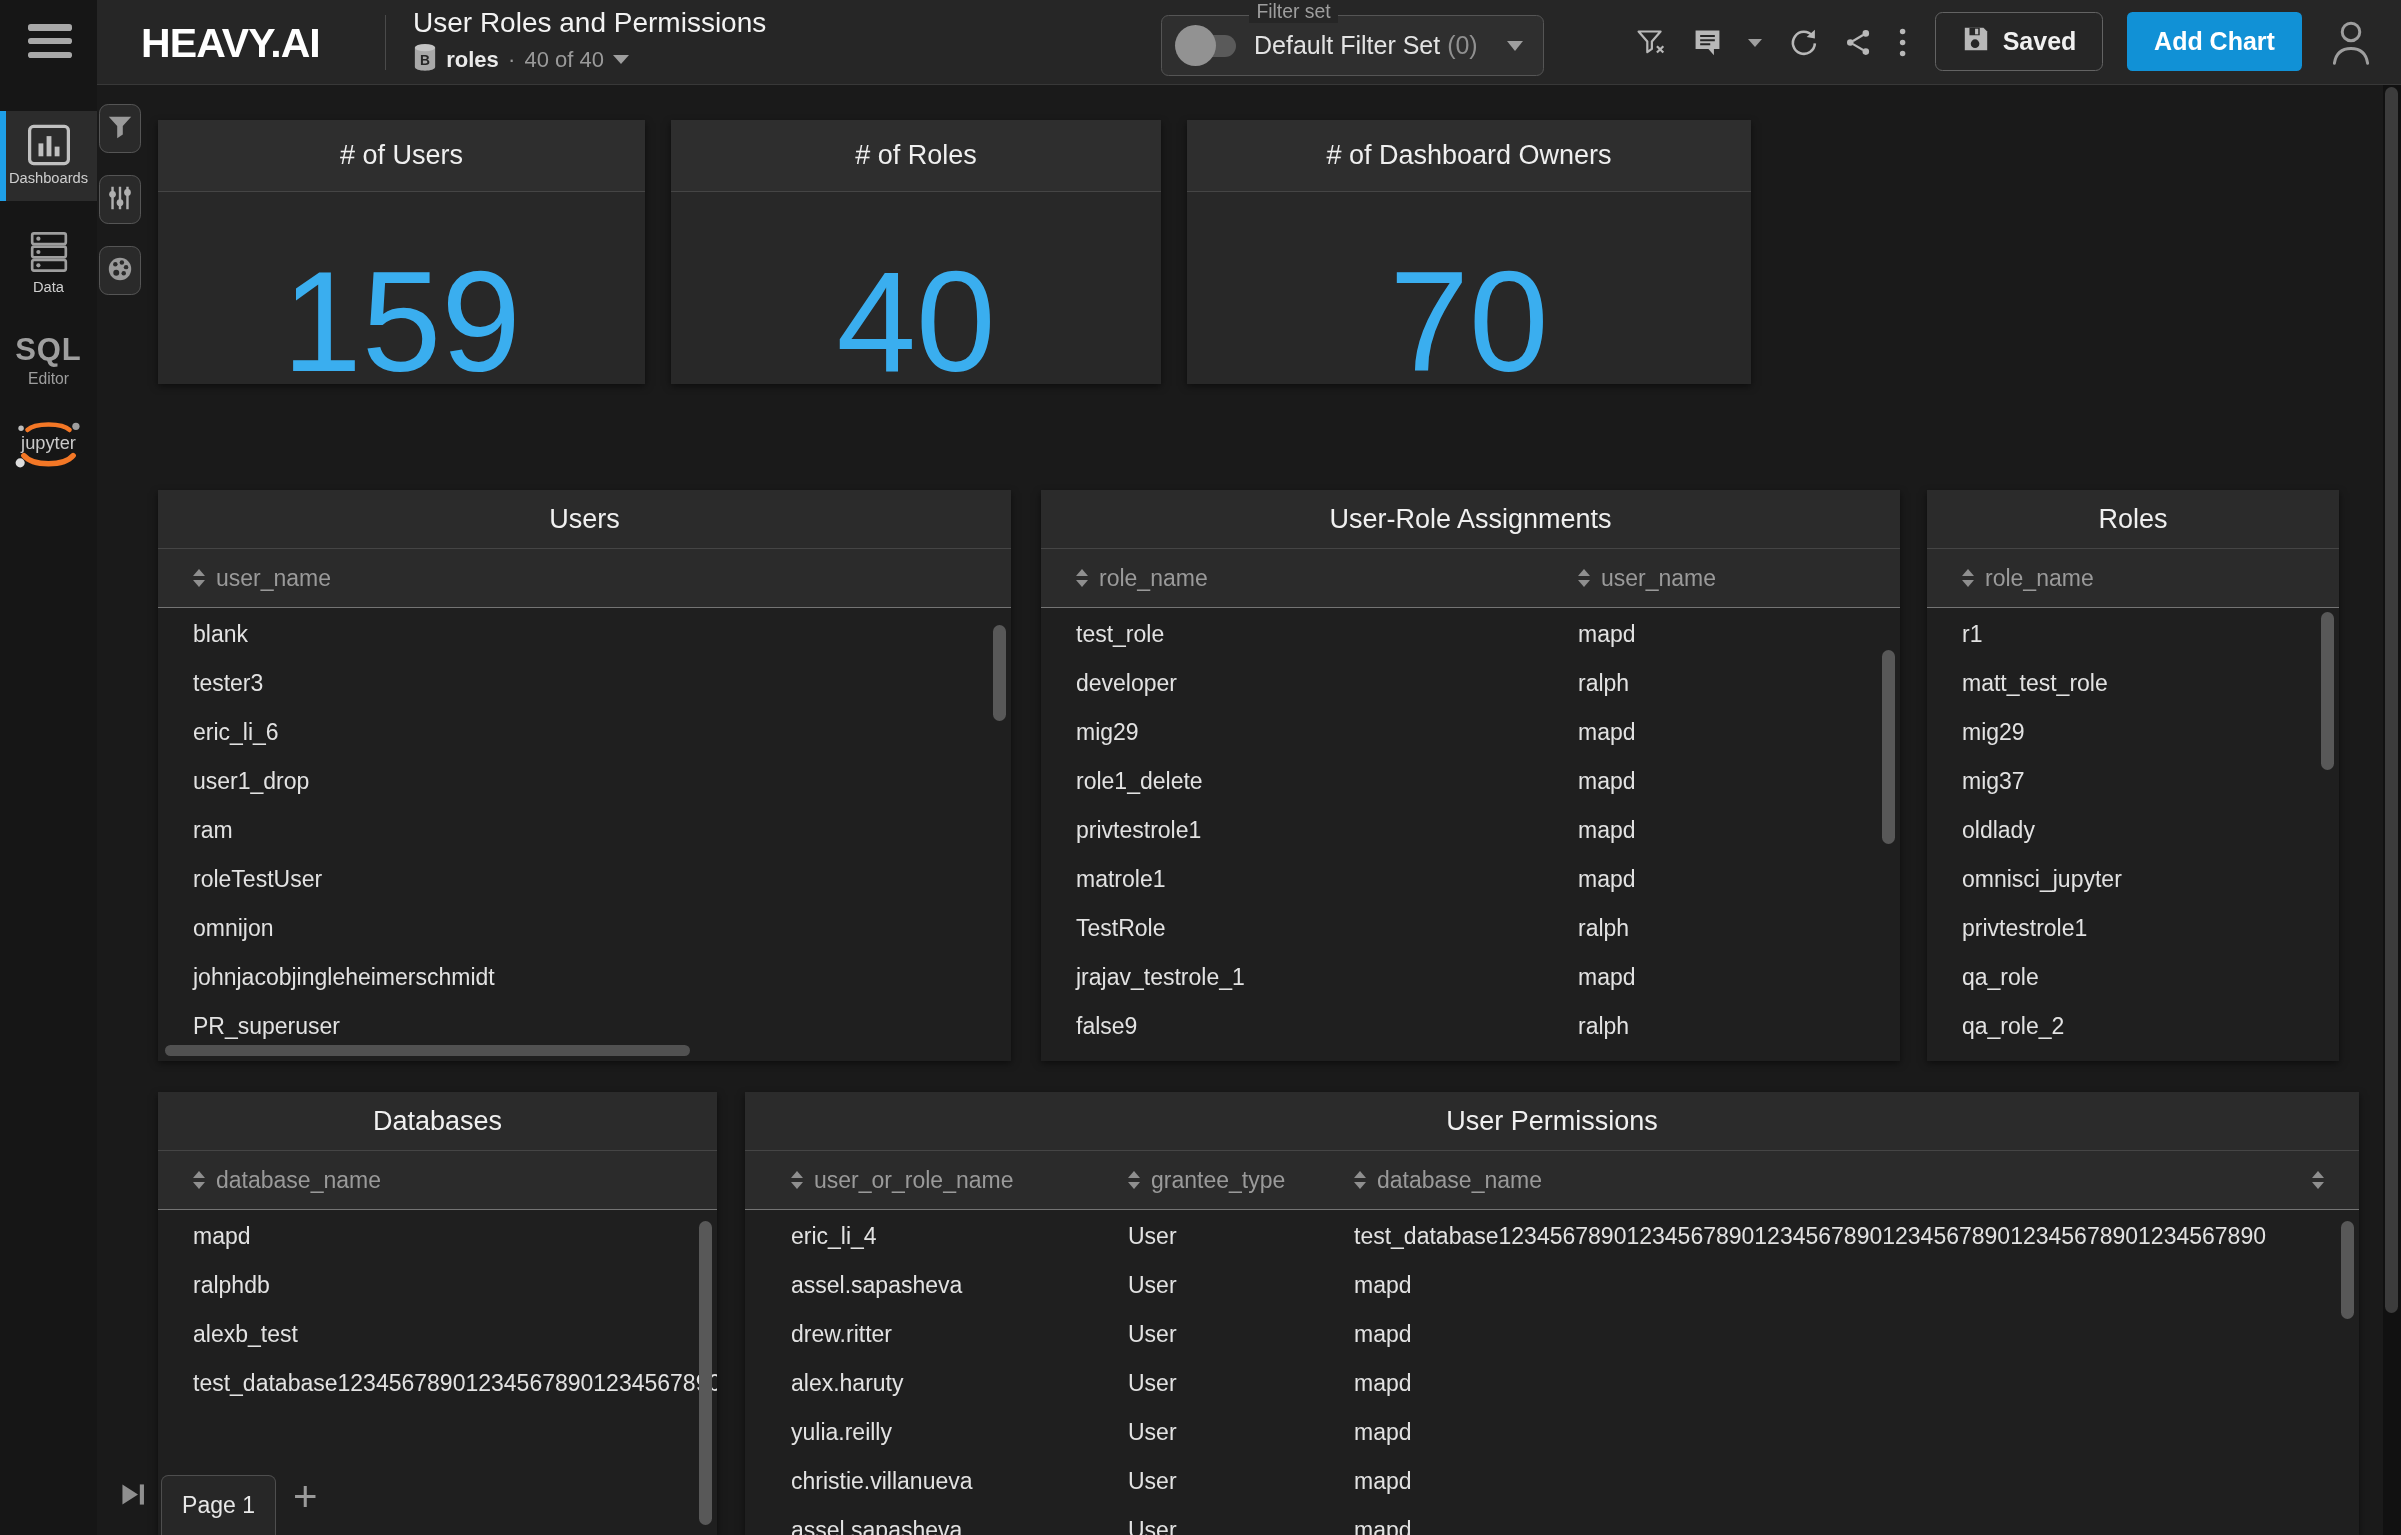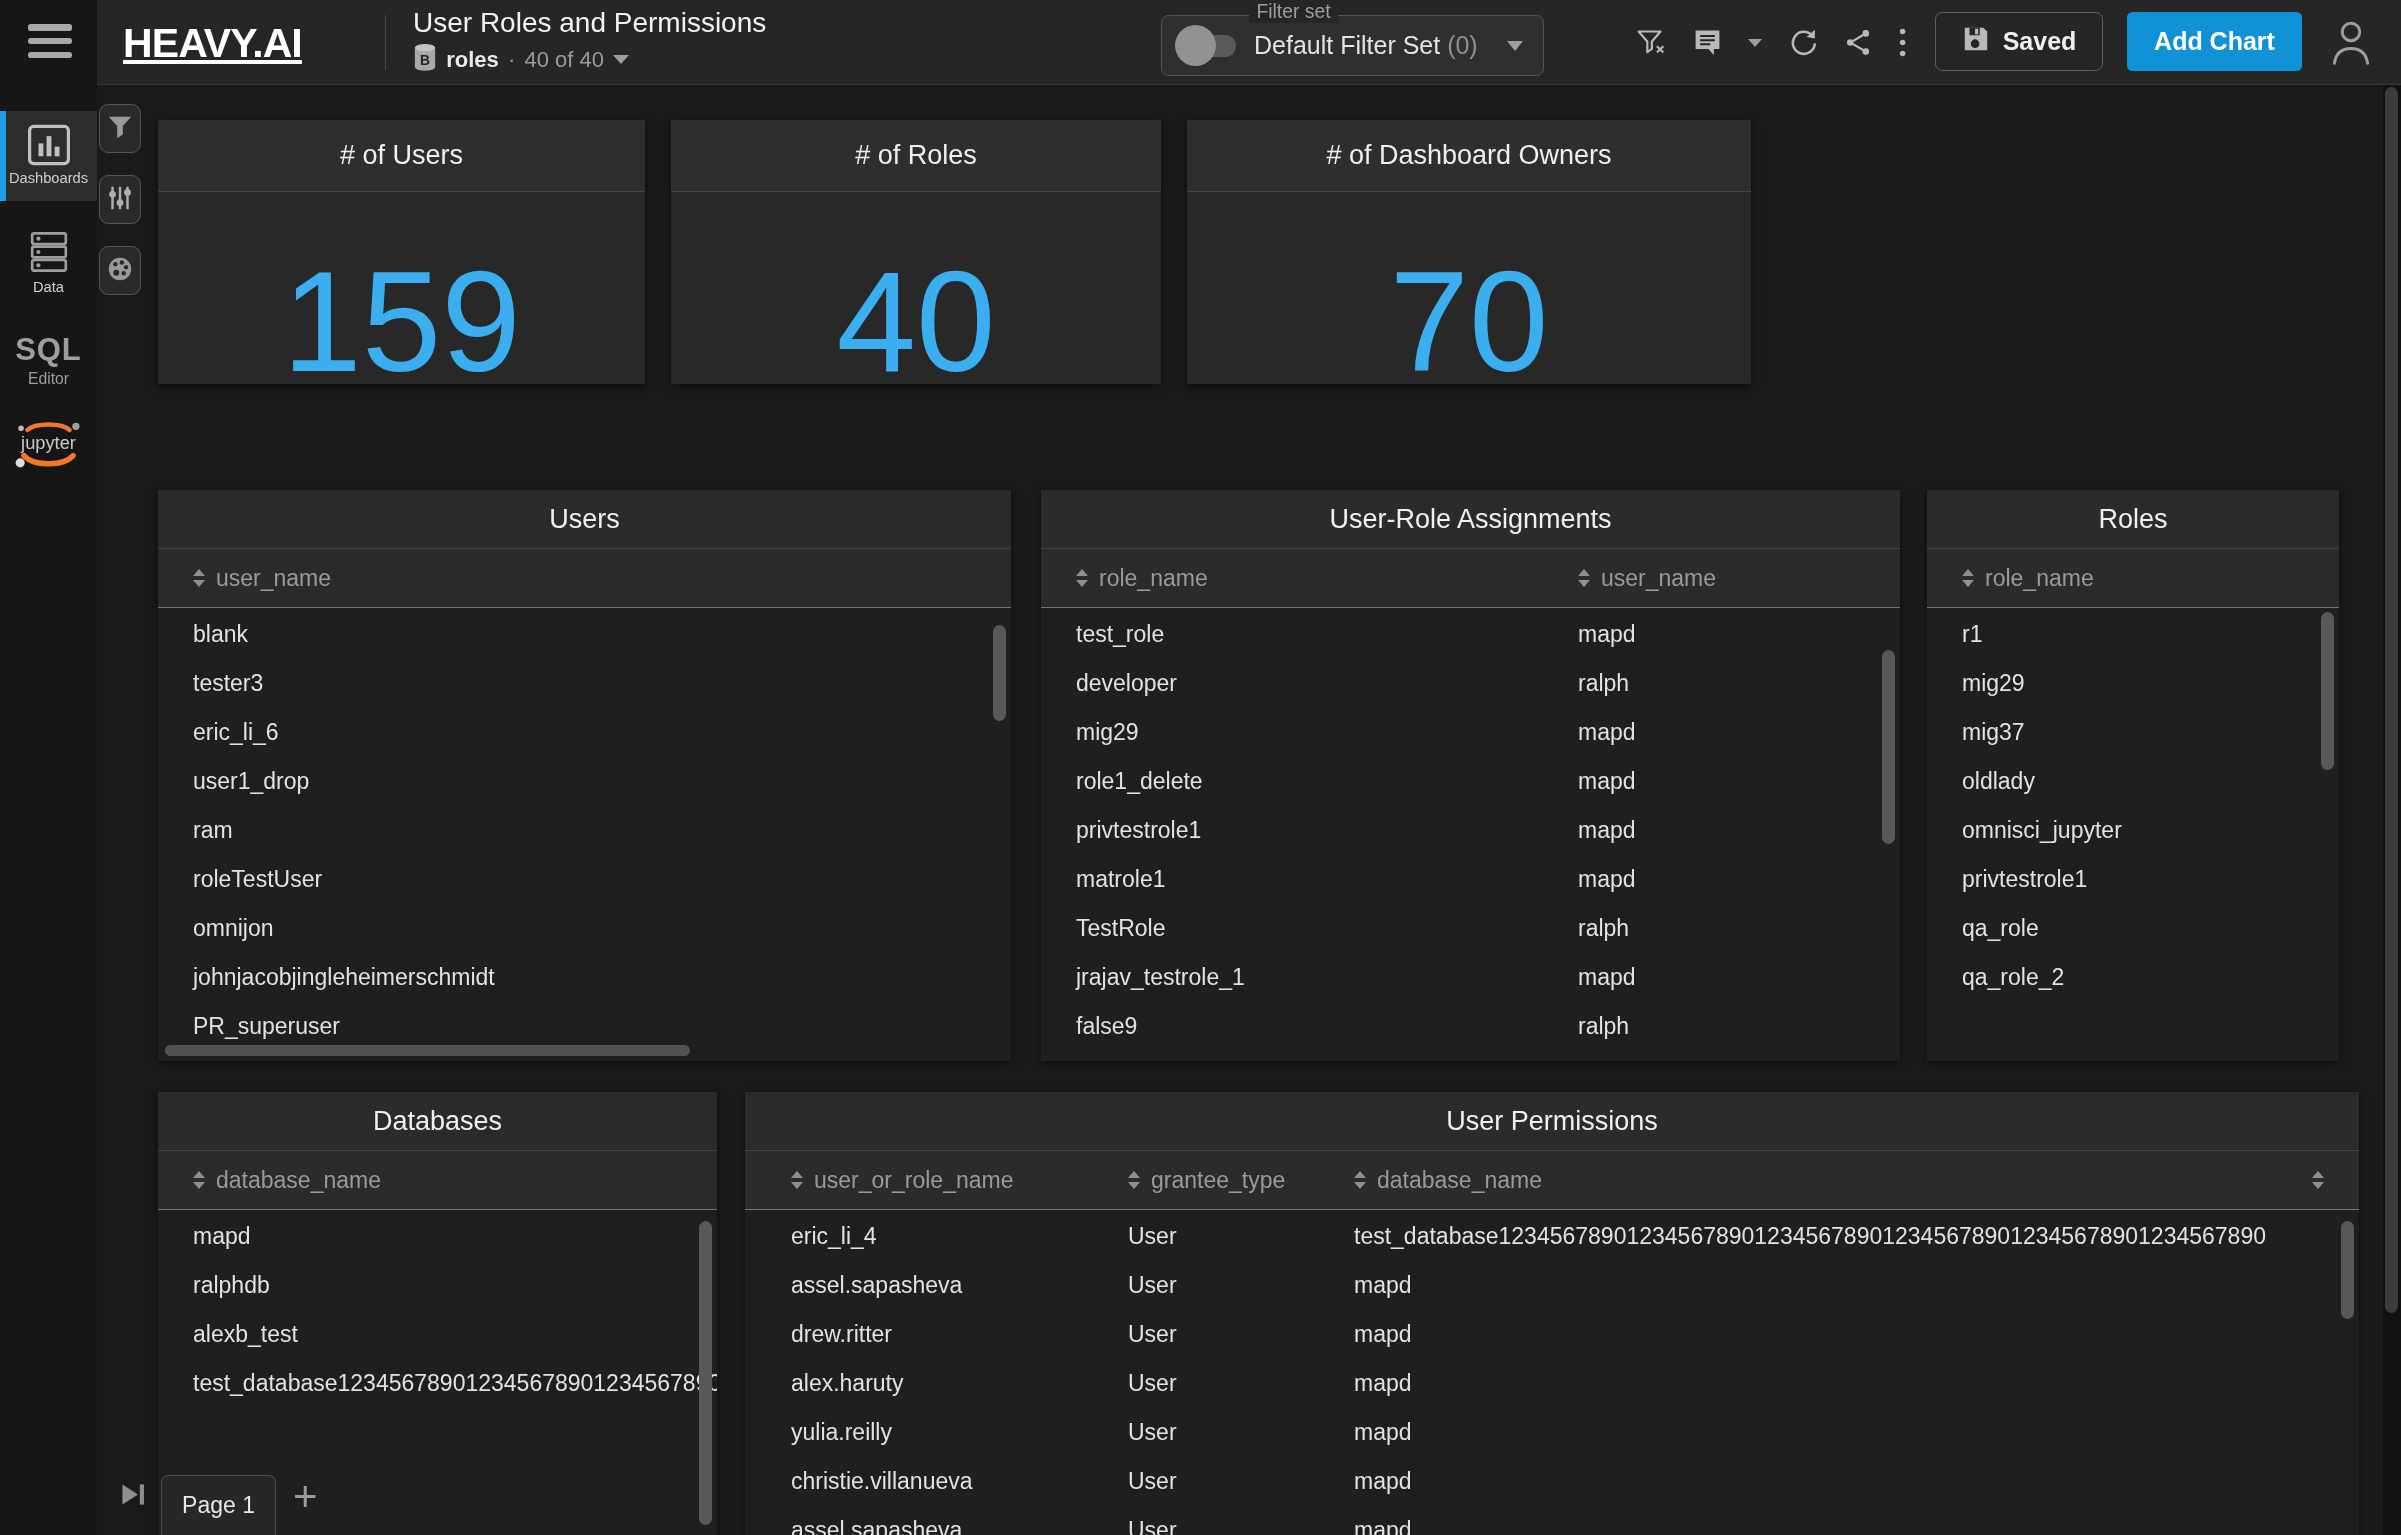--- a/index.html
+++ b/index.html
@@ -4,22 +4,22 @@
 <style>
   * { margin:0; padding:0; box-sizing:border-box; }
   html,body { width:2401px; height:1535px; overflow:hidden; background:#1a1a1a;
               font-family:"Liberation Sans", sans-serif; }
 
   
   #topbar { position:absolute; left:97px; top:0; width:2305px; height:85px;
             background:#262626; border-bottom:0.9px solid #383838; z-index:4; }
   #sidebar { position:absolute; left:0; top:0; width:97px; height:1535px; background:#161616; z-index:5; }
 
-  .logo { position:absolute; left:26px; top:20px; font-size:41px; font-weight:800;
-          letter-spacing:-0.9px; color:#fff;text-decoration:underline; }
+  .logo { position:absolute; left:44px; top:20px; font-size:41px; font-weight:800;
+          letter-spacing:-0.9px; color:#fff; }
   .hdr-divider { position:absolute; left:288px; top:14.7px; width:0.9px; height:55px; background:#4a4a4a; }
   .page-title { position:absolute; left:316px; top:7.4px; font-size:28px; font-weight:500; color:#f2f2f2; }
   .subtitle { position:absolute; left:316px; top:44px; height:31px; display:flex; align-items:center; gap:9.2px; }
   .subtitle .src { font-size:22px; font-weight:700; color:#eaeaea; }
   .subtitle .sep, .subtitle .cnt { font-size:22px; color:#9a9a9a; }
   .caret { width:0; height:0; border-left:8.3px solid transparent; border-right:8.3px solid transparent;
            border-top:10px solid #9e9e9e; }
 
   .filterset-box { position:absolute; left:1064px; top:14.7px; width:383px; height:61px;
                    background:#2f2f2f; border:0.9px solid #555; border-radius:7.4px; }
@@ -408,20 +408,23 @@
           <i class="dn"></i>
         </span>
       <span>role_name</span>
     </span>
   </div>
   <div class="tbody">
       <div class="trow">
         <span>r1</span>
       </div>
       <div class="trow">
+        <span>matt_test_role</span>
+      </div>
+      <div class="trow">
         <span>mig29</span>
       </div>
       <div class="trow">
         <span>mig37</span>
       </div>
       <div class="trow">
         <span>oldlady</span>
       </div>
       <div class="trow">
         <span>omnisci_jupyter</span>

